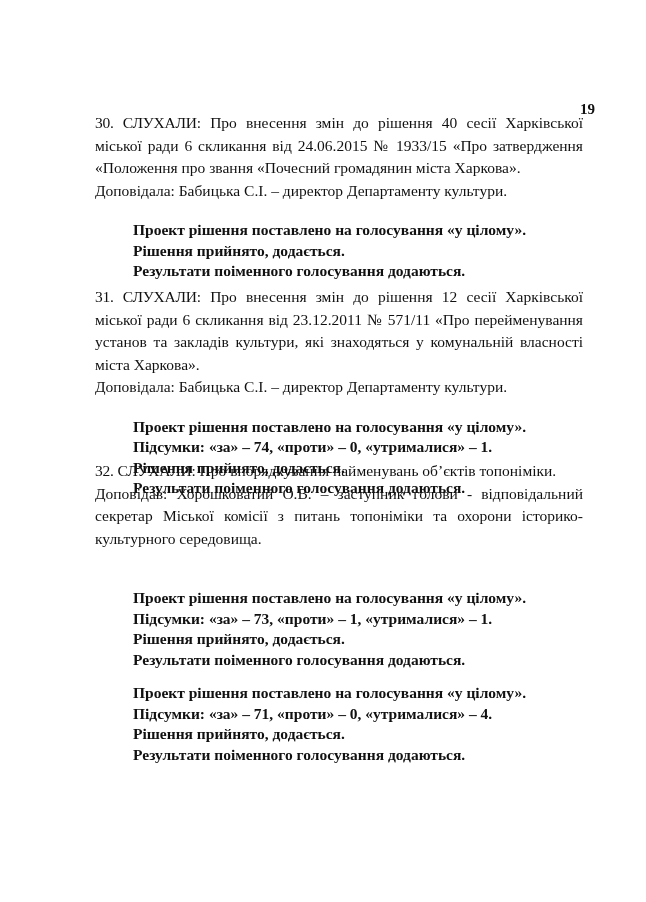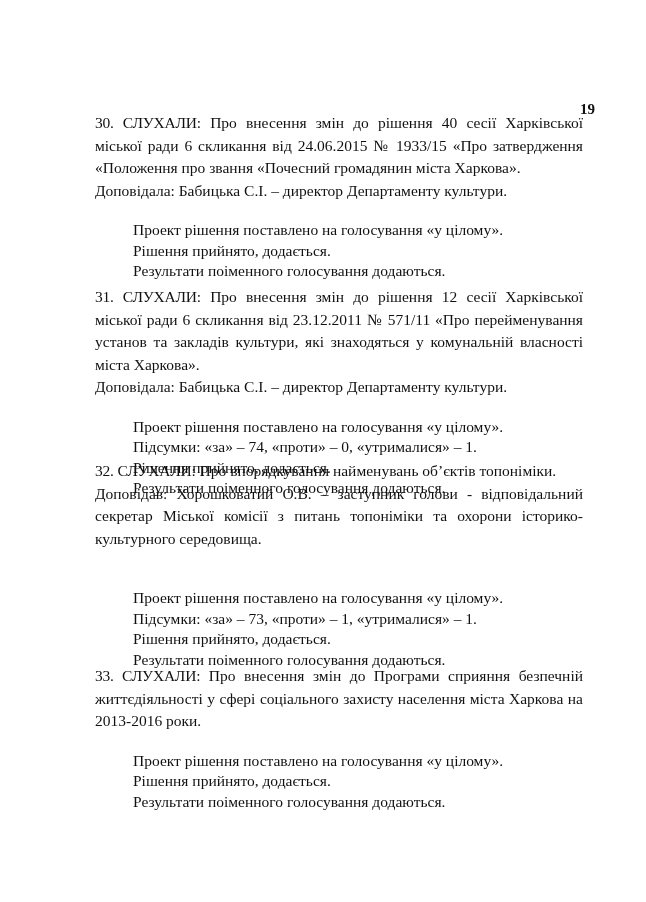--- a/index.html
+++ b/index.html
@@ -1,21 +1,21 @@
 <!DOCTYPE html>
 <html><head>
 <meta charset="utf-8">
 <style>
   html, body { margin: 0; padding: 0; background: #ffffff; }
   body { width: 646px; height: 902px; position: relative; overflow: hidden;
          font-family: "Liberation Serif", serif; color: #111; }
   .page-num { position: absolute; left: 580px; top: 56px; font-size: 15px; font-weight: bold; margin-top: 45px; }
   .item { position: absolute; left: 95px; width: 488px; font-size: 15.5px; line-height: 22.5px; }
   .item p { margin: 0; text-align: justify; text-align-last: left; }
-  .votes { margin-top: 18px; padding-left: 38px; font-size: 15.5px; line-height: 20.5px; }
+  .votes { margin-top: 18px; padding-left: 38px; font-size: 15.5px; line-height: 20.5px; font-weight: bold; }
   .votes div { white-space: nowrap; }
   .lbl { letter-spacing: -0.2px; }
 </style>
 </head>
 <body>
 
 <div class="page-num">19</div>
 
 <div class="item" style="top:92px;margin-top:20px;">
   <p><span class="lbl">30. СЛУХАЛИ:</span> <span>Про внесення змін до рішення 40 сесії Харківської міської ради 6 скликання від 24.06.2015 № 1933/15 «Про затвердження «Положення про звання «Почесний громадянин міста Харкова».</span></p>
@@ -43,19 +43,19 @@
   <p>Доповідав: Хорошковатий О.В. – заступник голови - відповідальний секретар Міської комісії з питань топоніміки та охорони історико-культурного середовища.</p>
   <div class="votes" style="margin-top:38px;">
     <div>Проект рішення поставлено на голосування «у цілому».</div>
     <div>Підсумки: «за» – 73, «проти» – 1, «утрималися» – 1.</div>
     <div>Рішення прийнято, додається.</div>
     <div>Результати поіменного голосування додаються.</div>
   </div>
 </div>
 
 <div class="item" style="top:665px;">
-  <p><span class="lbl">33. СЛУХАЛИ:</span> <span>Про внесення змін до Програми сприяння безпечній життєдіяльності у сфері соціального захисту населення міста Харкова на 2013-2016 роки.</span></p>
   <div class="votes">
     <div>Проект рішення поставлено на голосування «у цілому».</div>
+    <div>Підсумки: «за» – 71, «проти» – 0, «утрималися» – 4.</div>
     <div>Рішення прийнято, додається.</div>
     <div>Результати поіменного голосування додаються.</div>
   </div>
 </div>
 
 </body></html>

